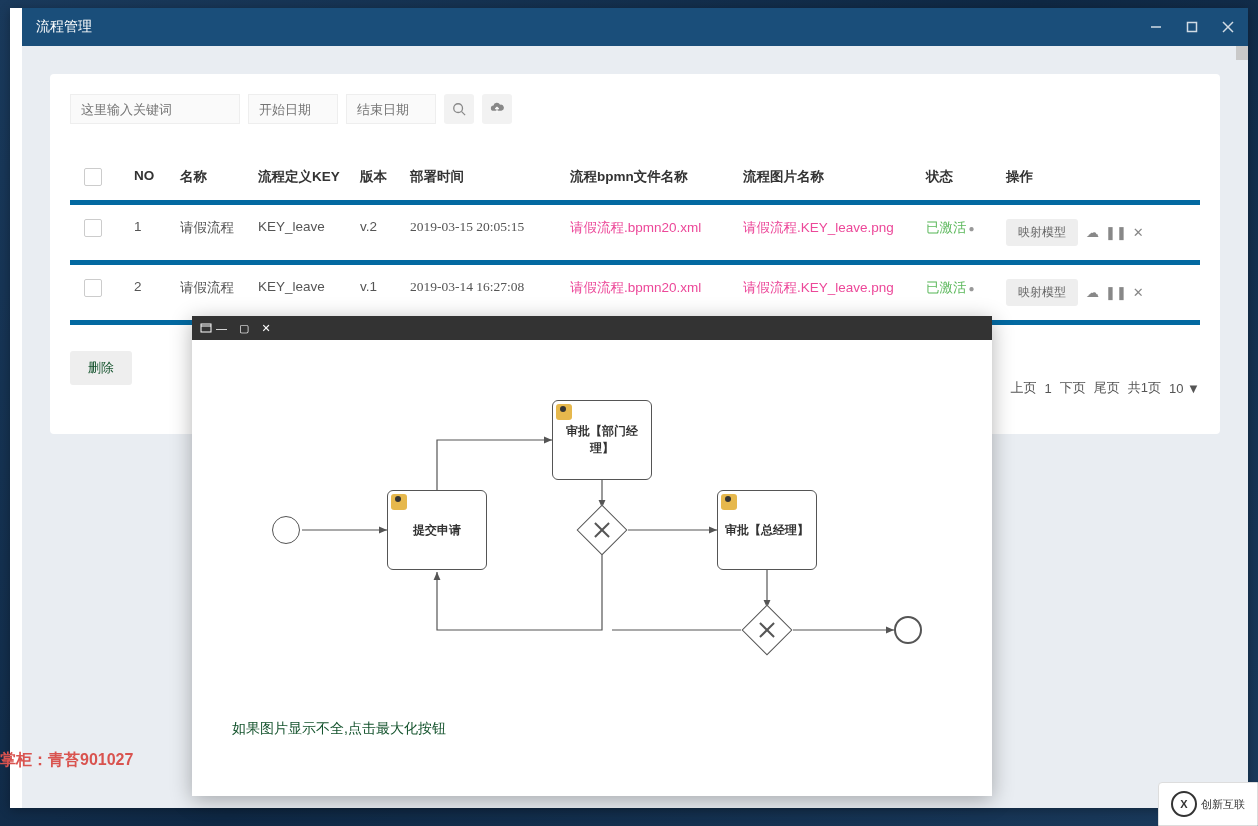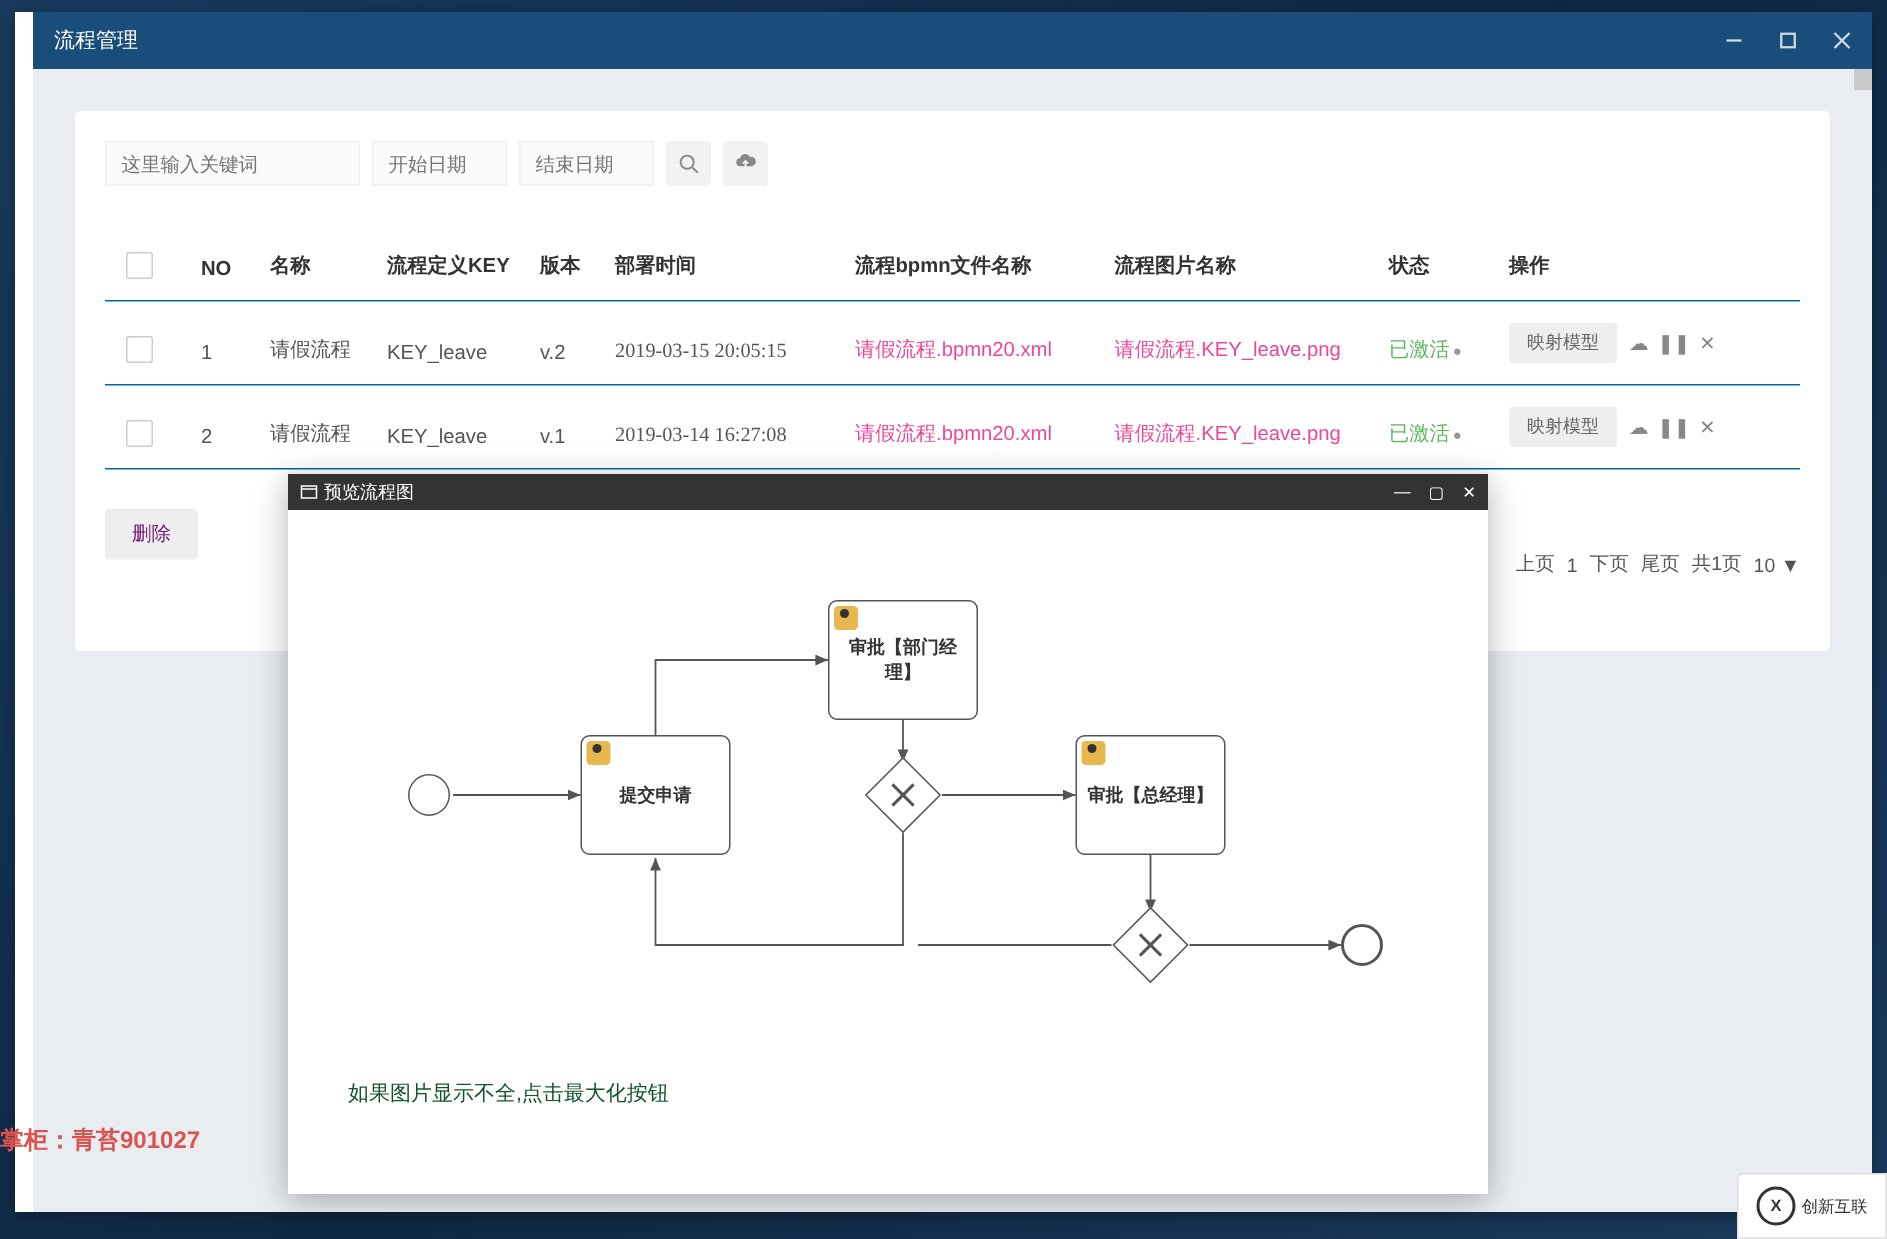--- a/index.html
+++ b/index.html
@@ -62,23 +62,23 @@
   display: flex;
   align-items: center;
   justify-content: center;
   cursor: pointer;
   color: #888;
 }
 .icon-btn svg { width: 14px; height: 14px; }
 .table { width: 100%; font-size: 13.5px; color: #555; }
 .thead, .trow {
   display: flex;
-  align-items: flex-end;
+  align-items: flex-start;
   padding: 14px 10px;
-  border-bottom: 1px solid #0369a1;
+  border-bottom: 5px solid #0369a1;
 }
 .thead { font-weight: 600; color: #333; }
 .col { padding: 0 4px; overflow: hidden; white-space: nowrap; }
 .c-chk { width: 50px; }
 .c-no { width: 46px; }
 .c-name { width: 78px; }
 .c-key { width: 102px; }
 .c-ver { width: 50px; }
 .c-time { width: 160px; font-family: Liberation Serif, serif; }
 .c-bpmn { width: 173px; }
@@ -99,21 +99,21 @@
   cursor: pointer;
 }
 .op-icons { display: flex; gap: 6px; color: #888; align-items: center; }
 .op-icons span { cursor: pointer; font-size: 13px; }
 .footer-row { display: flex; margin-top: 14px; align-items: center; }
 .delete-btn {
   background: #eee;
   border: none;
   padding: 8px 18px;
   font-size: 13px;
-  color: #701a75;
+  color: #14532d;
   cursor: pointer;
   border-radius: 3px;
 }
 .pagination { margin-left: auto; font-size: 13px; color: #555; display: flex; gap: 8px; align-items: center; }
 .pagination span { cursor: pointer; margin-top: 40px; }
 
 
 .modal {
   position: absolute;
   left: 192px;
@@ -371,21 +371,20 @@
     </div>
   </div>
 </div>
 
 <div class="modal">
   <div class="modal-titlebar">
     <svg class="modal-title-icon" viewBox="0 0 12 12">
         <rect x="1" y="2" width="10" height="8" fill="none" stroke="#fff"></rect>
         <line x1="1" y1="4" x2="11" y2="4" stroke="#fff"></line>
       </svg>
-    <div class="modal-title">预览流程图</div>
     <div class="modal-ctrls">
       <span>—</span>
       <span>▢</span>
       <span>✕</span>
     </div>
   </div>
   <div class="modal-body">
     <div class="flow-diagram">
       <svg width="720" height="320" style="position:absolute;top:0;left:0">
         <defs>

